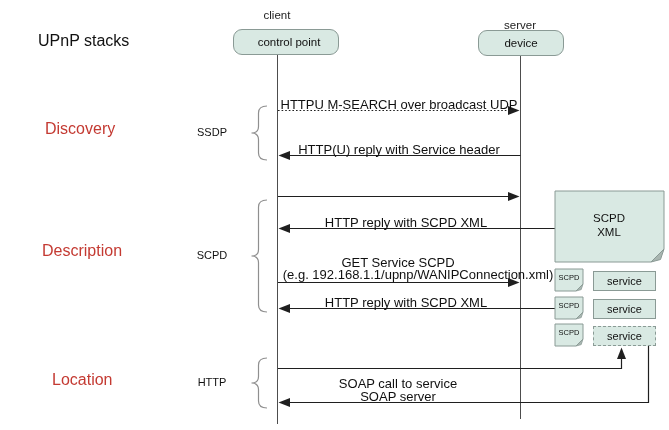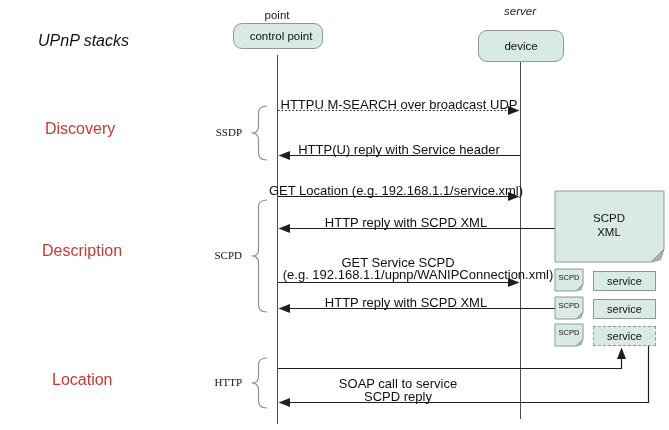--- a/index.html
+++ b/index.html
@@ -2,29 +2,29 @@
 <html style="--box-fill: #d9e9e3; --box-border: #8a9a95; --accent-red: #c43a32; --line: #1f1f1f; --lifeline: #4d4d4d; --brace: #8f8f8f; --doc-fold: #a9b6b1;"><head>
 <meta charset="utf-8">
 <style>
   html,body{margin:0;padding:0;background:#ffffff;}
   .stage{
     position:relative;width:669px;height:430px;background:#ffffff;overflow:hidden;
     font-family:"Liberation Sans", sans-serif;color:#1a1a1a;
   }
   .abs{position:absolute;}
   .svg-layer{position:absolute;left:0;top:0;width:669px;height:430px;}
-  .diagram-title{font-size:16px;color:#111;white-space:nowrap;font-style:italic;}
+  .diagram-title{font-size:16px;color:#111;white-space:nowrap;}
   .col-label{font-size:11.5px;color:#222;text-align:center;width:90px;transform:translateX(-50%);}
   .node-box{
     background:var(--box-fill,#d9e9e3);border:1px solid var(--box-border,#8a9a95);
     border-radius:9px;display:flex;align-items:center;justify-content:center;
     font-size:11.5px;color:#111;box-sizing:border-box;
   }
   .section-label{font-size:16px;color:var(--accent-red,#c43a32);white-space:nowrap;}
-  .proto-label{font-size:11px;color:#111;width:60px;text-align:right;white-space:nowrap;font-family:Liberation Serif, serif;}
+  .proto-label{font-size:11px;color:#111;width:60px;text-align:center;white-space:nowrap;}
   .msg-label{font-size:13px;color:#101010;white-space:nowrap;text-align:center;transform:translateX(-50%);}
   .doc-text{font-size:11.5px;color:#111;text-align:center;line-height:1.18;transform:translateX(-50%);}
   .doc-small-text{font-size:7.5px;color:#111;text-align:center;width:28px;letter-spacing:0;}
   .service-box{
     background:var(--box-fill,#d9e9e3);border:1px solid var(--box-border,#8a9a95);
     display:flex;align-items:center;justify-content:center;font-size:11px;color:#111;box-sizing:border-box;
   }
   .service-box.dashed{border-style:dashed;}
 </style>
 </head>
@@ -73,43 +73,42 @@
 
     <path d="M555,297 H583 V312 L576,319 H555 Z" style="fill:var(--box-fill,#d9e9e3);stroke:var(--box-border,#8a9a95);stroke-width:1"></path>
     <path d="M576,319 L583,312 L581.2,317.6 Z" style="fill:var(--doc-fold,#a9b6b1);stroke:var(--box-border,#8a9a95);stroke-width:0.8"></path>
 
     <path d="M555,324 H583 V339 L576,346 H555 Z" style="fill:var(--box-fill,#d9e9e3);stroke:var(--box-border,#8a9a95);stroke-width:1"></path>
     <path d="M576,346 L583,339 L581.2,344.6 Z" style="fill:var(--doc-fold,#a9b6b1);stroke:var(--box-border,#8a9a95);stroke-width:0.8"></path>
   </svg>
 
   <div class="abs diagram-title" style="left:38px;top:32px;">UPnP stacks</div>
 
-  <div class="abs col-label" style="left:277px;top:9px;">point</div>
-  <div class="abs col-label" style="left:520px;top:5px;font-style:italic;">server</div>
+  <div class="abs col-label" style="left:277px;top:9px;">client</div>
+  <div class="abs col-label" style="left:520px;top:19px;">server</div>
 
-  <div class="abs node-box" style="left:233px;top:23px;width:90px;height:26px;padding-left:6px;">control point</div>
-  <div class="abs node-box" style="left:478px;top:30px;width:86px;height:32px;">device</div>
+  <div class="abs node-box" style="left:233px;top:29px;width:106px;height:26px;padding-left:6px;">control point</div>
+  <div class="abs node-box" style="left:478px;top:30px;width:86px;height:26px;">device</div>
 
   <div class="abs section-label" style="left:45px;top:120px;">Discovery</div>
   <div class="abs section-label" style="left:42px;top:242px;">Description</div>
   <div class="abs section-label" style="left:52px;top:371px;">Location</div>
 
   <div class="abs proto-label" style="left:182px;top:126px;">SSDP</div>
   <div class="abs proto-label" style="left:182px;top:249px;">SCPD</div>
   <div class="abs proto-label" style="left:182px;top:376px;">HTTP</div>
 
   <div class="abs msg-label" style="left:399px;top:97px;">HTTPU M-SEARCH over broadcast UDP</div>
   <div class="abs msg-label" style="left:399px;top:142px;">HTTP(U) reply with Service header</div>
-  <div class="abs msg-label" style="left:396px;top:183px;">GET Location (e.g. 192.168.1.1/service.xml)</div>
   <div class="abs msg-label" style="left:406px;top:215px;">HTTP reply with SCPD XML</div>
   <div class="abs msg-label" style="left:398px;top:255px;">GET Service SCPD</div>
   <div class="abs msg-label" style="left:398px;top:267px;margin-left:20px;">(e.g. 192.168.1.1/upnp/WANIPConnection.xml)</div>
   <div class="abs msg-label" style="left:406px;top:295px;">HTTP reply with SCPD XML</div>
   <div class="abs msg-label" style="left:398px;top:355px;margin-top:21px;">SOAP call to service</div>
-  <div class="abs msg-label" style="left:398px;top:389px;">SCPD reply</div>
+  <div class="abs msg-label" style="left:398px;top:389px;">SOAP server</div>
 
   <div class="abs doc-text" style="left:609px;top:212px;">
     <div>SCPD</div>
     <div>XML</div>
   </div>
 
   <div class="abs doc-small-text" style="left:555px;top:273px;">SCPD</div>
   <div class="abs doc-small-text" style="left:555px;top:301px;">SCPD</div>
   <div class="abs doc-small-text" style="left:555px;top:328px;">SCPD</div>
 

